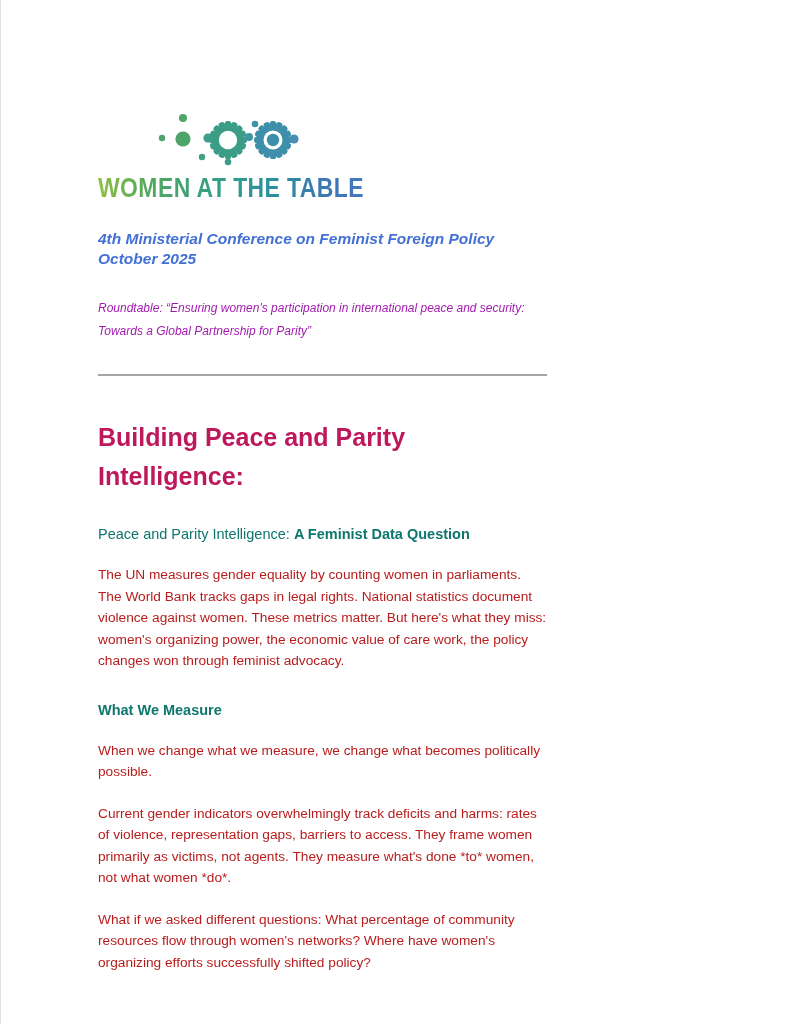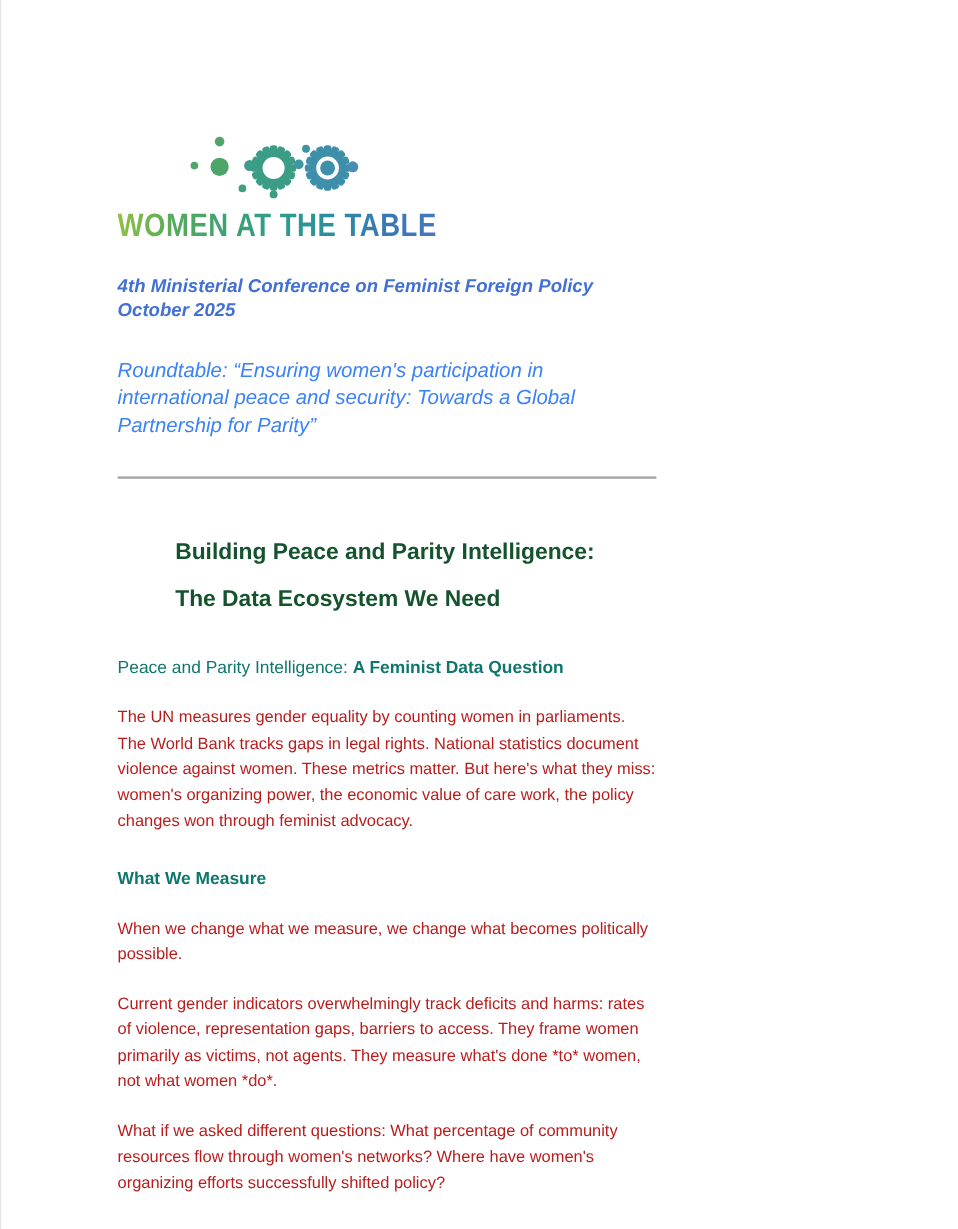--- a/index.html
+++ b/index.html
@@ -40,37 +40,36 @@
     text-align: left;
     font-size: 15.5px;
     font-weight: bold;
     font-style: italic;
     color: #4270d4;
     line-height: 20px;
   }
   .roundtable {
     margin-top: 28px;
     font-style: italic;
-    font-size: 17px;
+    font-size: 12px;
     line-height: 23px;
-    color: #3b82f6;
+    color: #a21caf;
   }
   hr.divider {
     border: none;
     border-top: 2px solid #a5a5a5;
     margin: 31px 0 0 0;
   }
   
   .article-title {
     margin-top: 42px;
-    font-size: 19px;
+    font-size: 25px;
     font-weight: bold;
-    color: #14532d;
+    color: #be185d;
     line-height: 39px;
-    margin-left: 48px;
   }
   .section-heading {
     margin: 28px 0 0 0;
     font-size: 14.5px;
     color: #0f766e;
     line-height: 20px;
   }
   .section-heading .bold { font-weight: bold; }
   .section-heading.all-bold { font-weight: bold; }
   p.body-para {
@@ -135,21 +134,20 @@
   </div>
 
   <div class="conference-title">4th Ministerial Conference on Feminist Foreign Policy October 2025</div>
 
   <div class="roundtable">Roundtable: “Ensuring women's participation in international peace and security: Towards a Global Partnership for Parity”</div>
 
   <hr class="divider">
 
   <div class="article-title">
     <div>Building Peace and Parity Intelligence:</div>
-    <div>The Data Ecosystem We Need</div>
   </div>
 
   <div class="section-heading">
     <span>Peace and Parity Intelligence: </span><span class="bold">A Feminist Data Question</span>
   </div>
 
   <p class="body-para">The UN measures gender equality by counting women in parliaments. The World Bank tracks gaps in legal rights. National statistics document violence against women. These metrics matter. But here's what they miss: women's organizing power, the economic value of care work, the policy changes won through feminist advocacy.</p>
 
 
   <div class="section-heading all-bold">What We Measure</div>

